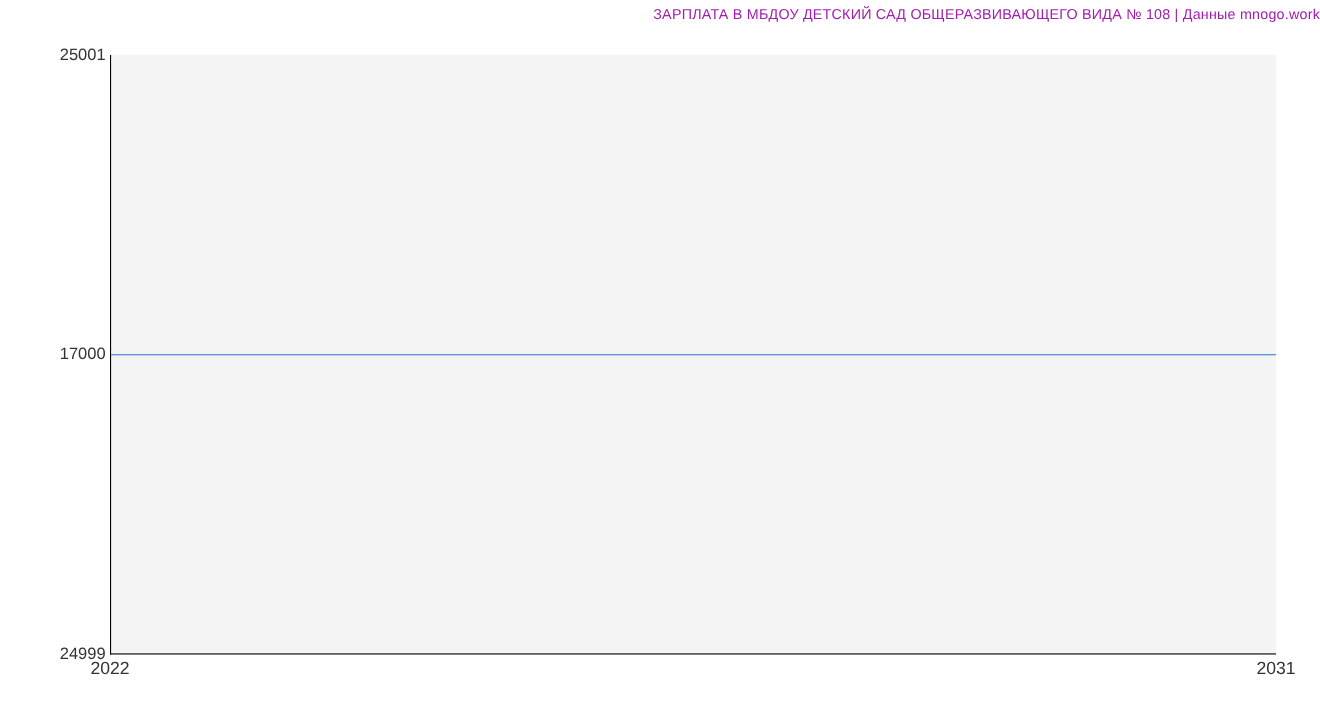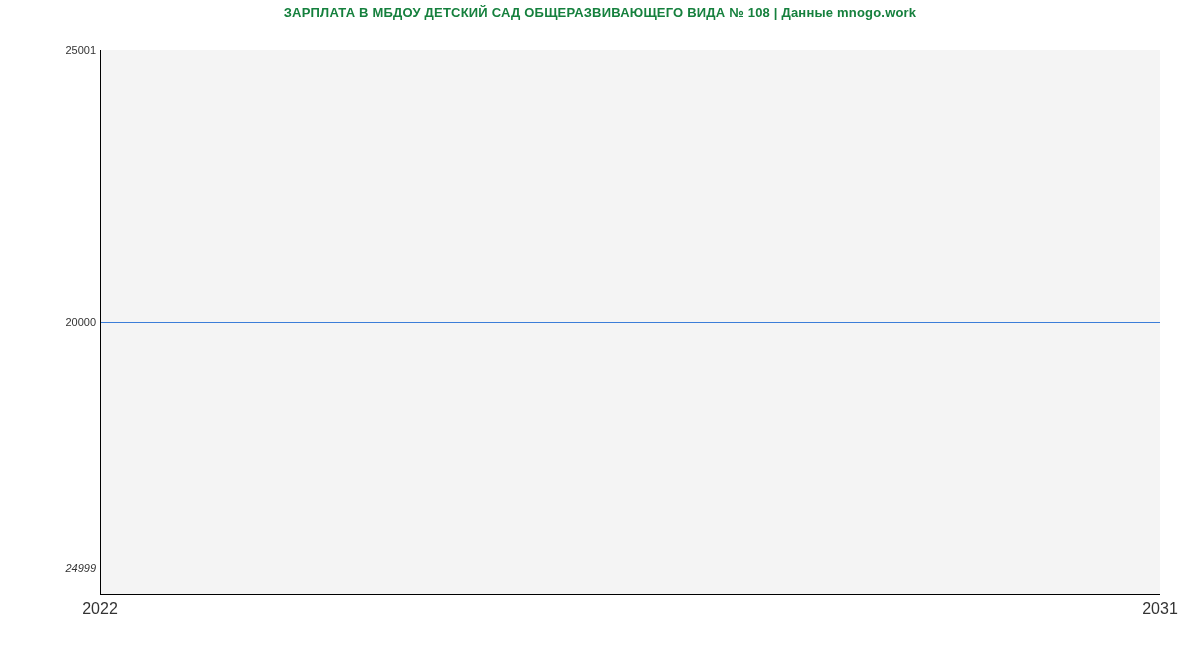--- a/index.html
+++ b/index.html
@@ -14,24 +14,24 @@
   .chart-wrap {
     position: relative;
     width: 1200px;
     height: 650px;
   }
   .title {
     position: absolute;
     top: 5px;
     left: 0;
     width: 100%;
-    text-align: center;
+    text-align: right;
     font-size: 13px;
-    font-weight: bold;
-    color: #15803d;
+    font-weight: normal;
+    color: #a21caf;
     letter-spacing: 0.2px;
   }
   .plot-area {
     position: absolute;
     left: 100px;
     top: 50px;
     width: 1060px;
     height: 545px;
     background: #f4f4f4;
     border-left: 1px solid #000;
@@ -43,42 +43,42 @@
     left: 0;
     width: 100%;
     height: 0;
     border-top: 1.5px solid #3b7dd8;
   }
   .y-tick-label {
     position: absolute;
     right: 1104px;
     width: 90px;
     text-align: right;
-    font-size: 11px;
+    font-size: 15px;
     color: #333;
     transform: translateY(-50%);
   }
   .x-tick-label {
     position: absolute;
     top: 600px;
     font-size: 16px;
     color: #333;
     transform: translateX(-50%);
   }
 </style>
 </head>
 <body>
 
 <div class="chart-wrap">
 
   <div class="title">ЗАРПЛАТА В МБДОУ ДЕТСКИЙ САД ОБЩЕРАЗВИВАЮЩЕГО ВИДА № 108 | Данные mnogo.work</div>
 
   <div class="y-tick-label" style="top:50px;">25001</div>
-  <div class="y-tick-label" style="top:322px;">20000</div>
-  <div class="y-tick-label" style="top:568px;font-style:italic;">24999</div>
+  <div class="y-tick-label" style="top:322px;">17000</div>
+  <div class="y-tick-label" style="top:595px;">24999</div>
 
   <div class="plot-area">
     <div class="data-line" style="top:272px;"></div>
   </div>
 
   <div class="x-tick-label" style="left:100px;">2022</div>
   <div class="x-tick-label" style="left:1160px;">2031</div>
 
 </div>
 

